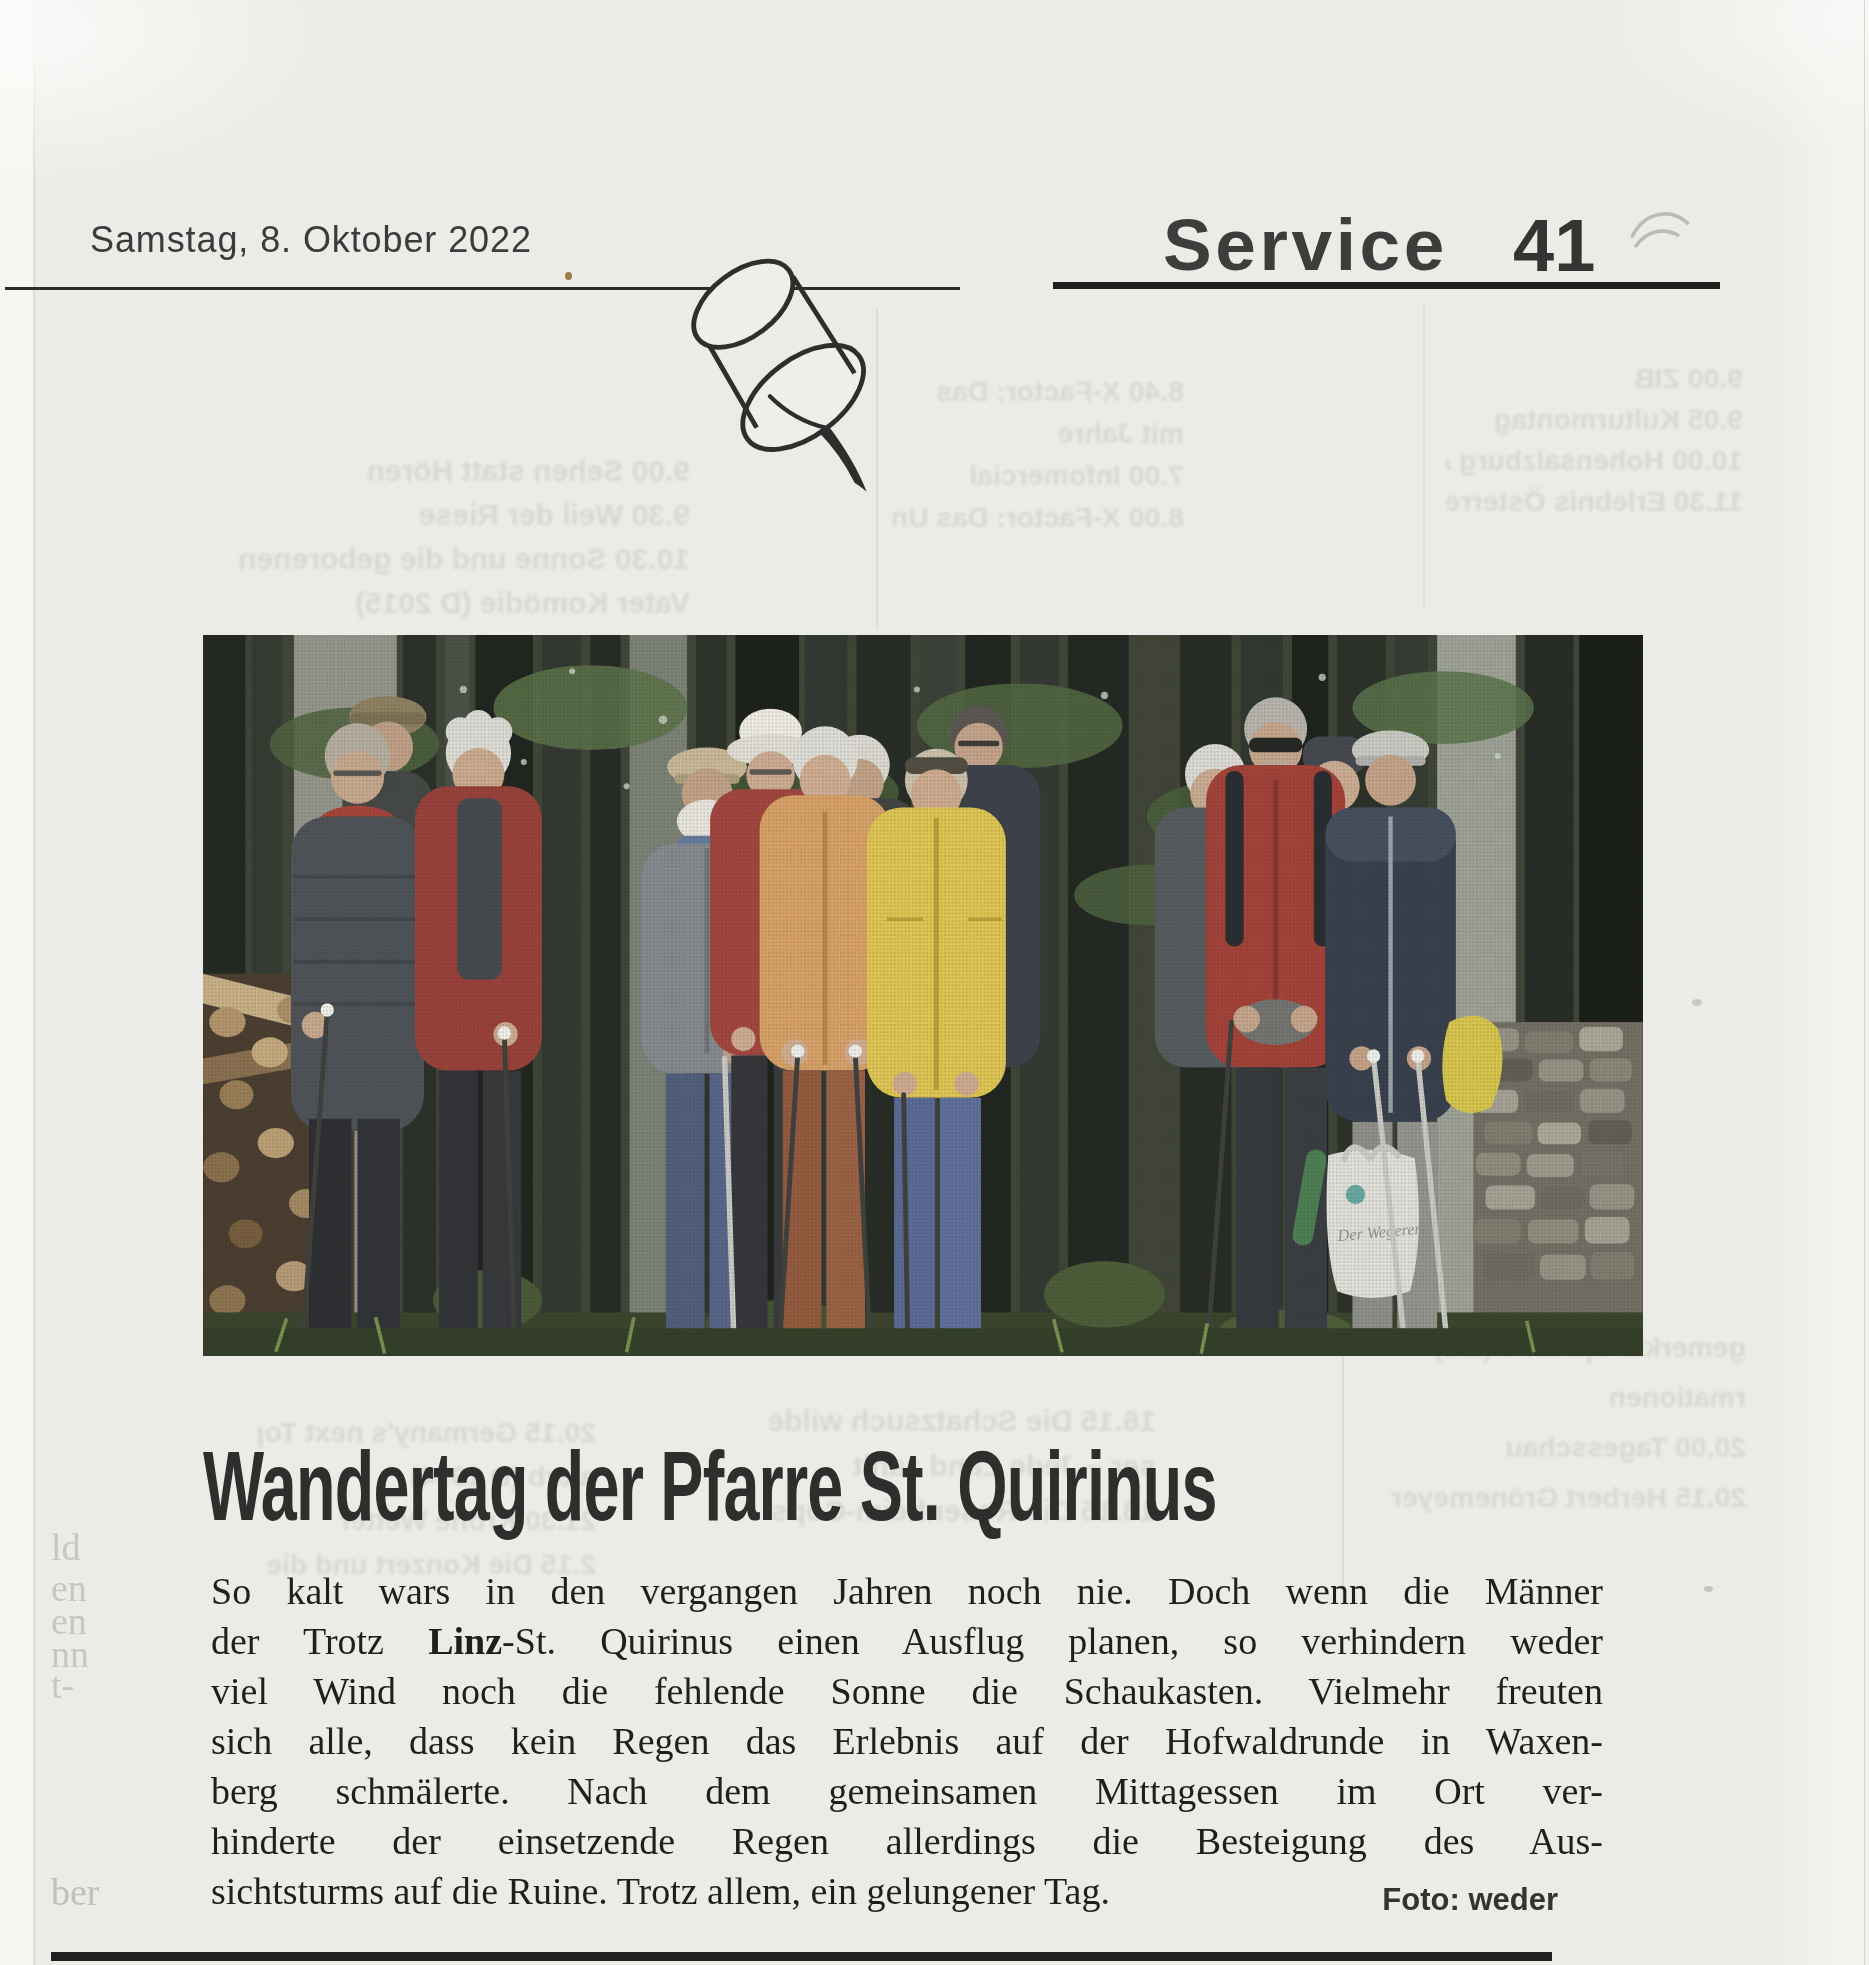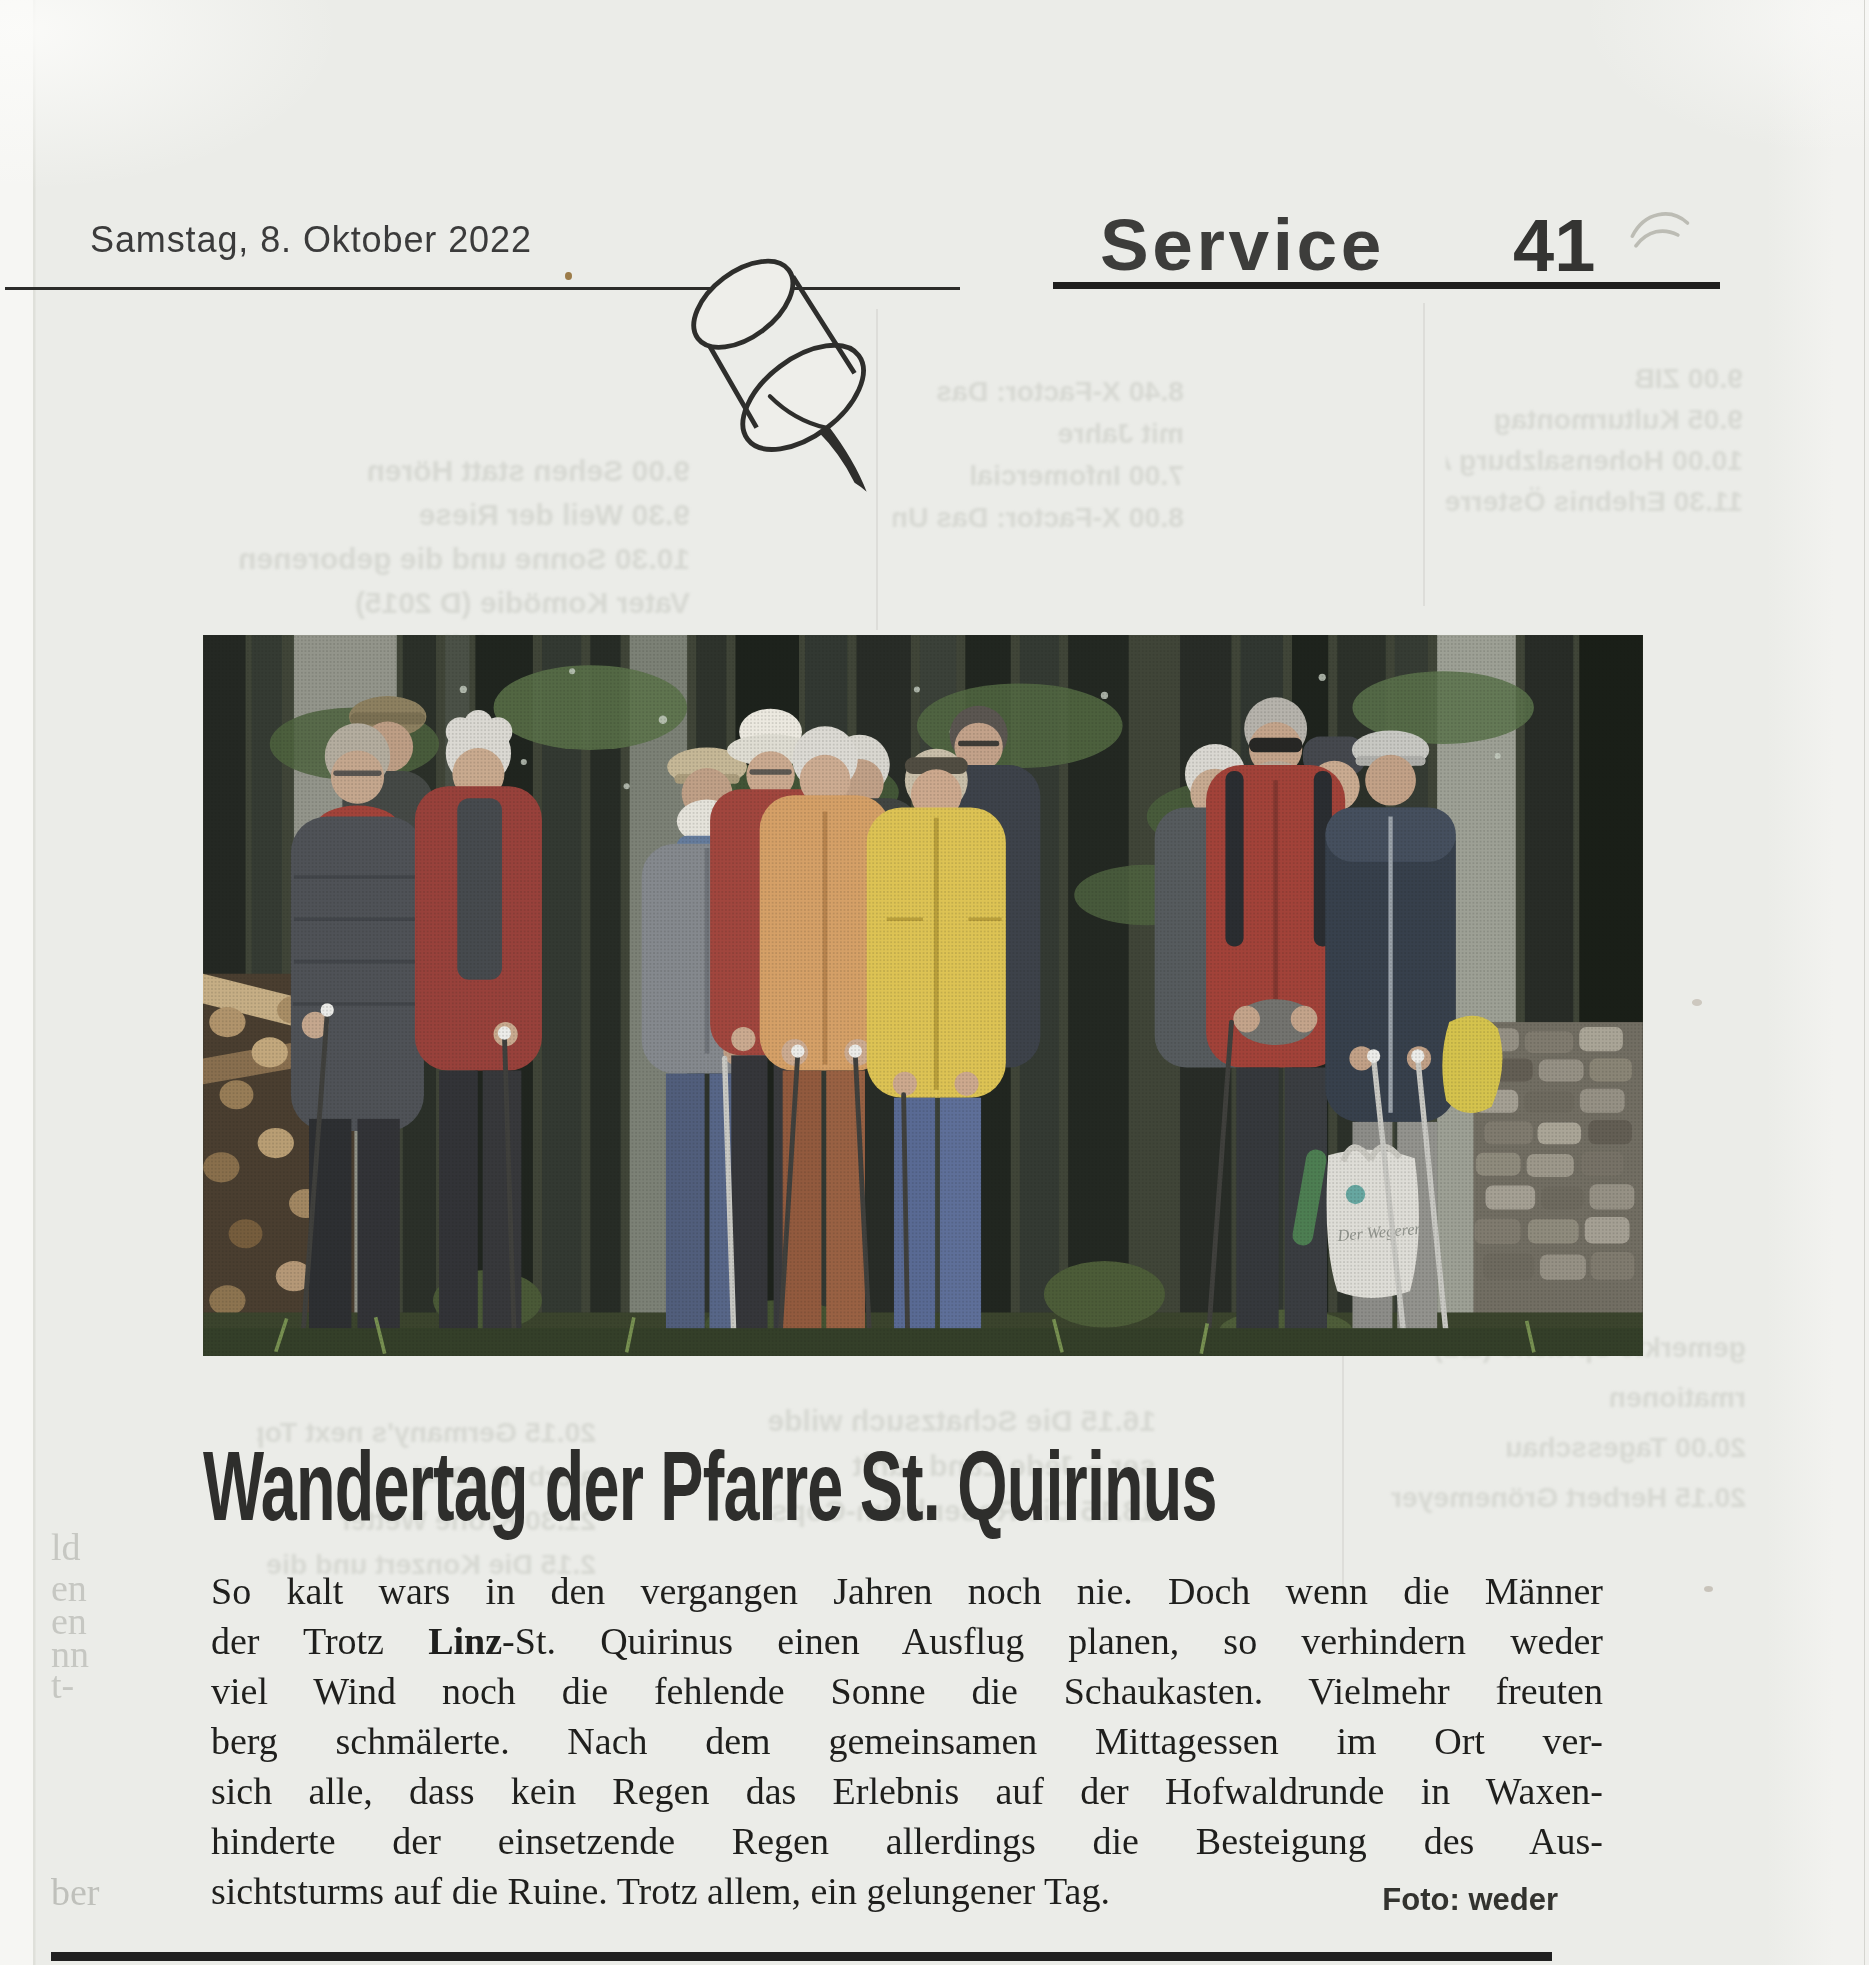--- a/index.html
+++ b/index.html
@@ -11,21 +11,21 @@
       linear-gradient(90deg,#f6f6f3 0 33px,#dfe0da 33px 35px,rgba(235,236,232,0) 36px),
       linear-gradient(270deg,#f2f2ef 0 36px,rgba(242,242,239,0) 103px),
       #ebece8;}
   .abs{position:absolute;}
   .serif{font-family:"Liberation Serif",serif;margin-left:8px;}
   .cx{display:inline-block;white-space:nowrap;}
   
   .date{left:90px;top:219px;font-size:36px;letter-spacing:0.9px;color:#3b3b3b;}
   .rule-thin{left:4.8px;top:287px;width:955px;height:3px;background:#2c2c2a;}
   .rule-thick{left:1053px;top:282px;width:667px;height:6.7px;background:#1f1f1d;}
-  .section{left:1100px;top:203px;font-size:73px;font-weight:bold;letter-spacing:3.6px;color:#3d3d3b;}
+  .section{left:1163px;top:203px;font-size:73px;font-weight:bold;letter-spacing:3.6px;color:#3d3d3b;}
   .pagenum{left:1513px;top:203px;width:92px;text-align:left;font-size:74px;font-weight:bold;color:#343432;}
   .kicker{left:0;top:431px;width:1586px;text-align:right;font-size:153px;font-weight:bold;letter-spacing:-1.8px;}
   .kicker .cx{transform:scaleX(.78);transform-origin:100% 50%;}
   
   .photo-frame{left:203px;top:635px;width:1440px;height:721px;overflow:hidden;background:#39402f;}
   .photo-frame svg{display:block;filter:saturate(.82) contrast(.94) brightness(1.03);}
   .dots{left:0;top:0;width:1440px;height:721px;
     background-image:radial-gradient(rgba(22,24,18,.26) 0.7px, rgba(0,0,0,0) 1px);
     background-size:3.6px 3.6px;opacity:.5;}
   
@@ -387,22 +387,22 @@
   </div>
 
   <div class="abs headline">
     <span class="cx">Wandertag der Pfarre St. Quirinus</span>
   </div>
 
   <div class="abs bodycol serif">
     <div class="bline">So kalt wars in den vergangen Jahren noch nie. Doch wenn die Männer</div>
     <div class="bline"><span>der Trotz </span><b>Linz</b><span>-St. Quirinus einen Ausflug planen, so verhindern weder</span></div>
     <div class="bline">viel Wind noch die fehlende Sonne die Schaukasten. Vielmehr freuten</div>
+    <div class="bline">sich alle, dass kein Regen das Erlebnis auf der Hofwaldrunde in Waxen-</div>
     <div class="bline">berg schmälerte. Nach dem gemeinsamen Mittagessen im Ort ver-</div>
-    <div class="bline">sich alle, dass kein Regen das Erlebnis auf der Hofwaldrunde in Waxen-</div>
     <div class="bline">hinderte der einsetzende Regen allerdings die Besteigung des Aus-</div>
     <div class="bline last"><span>sichtsturms auf die Ruine. Trotz allem, ein gelungener Tag.</span><span class="credit">Foto: weder</span></div>
   </div>
 
   <div class="abs rule-bottom"></div>
 
   <div class="abs speck" style="left:565px;top:272px;width:6.7px;height:7.9px;background:#9c7c49;"></div>
   <div class="abs speck" style="left:1692px;top:999px;width:10.3px;height:6.7px;background:#cdc8bf;"></div>
   <div class="abs speck" style="left:1704px;top:1586px;width:9px;height:6px;background:#c8c3ba;"></div>
   <div class="abs" style="left:1864px;top:0;width:1.2px;height:1965px;background:#d5d5d0;"></div>

